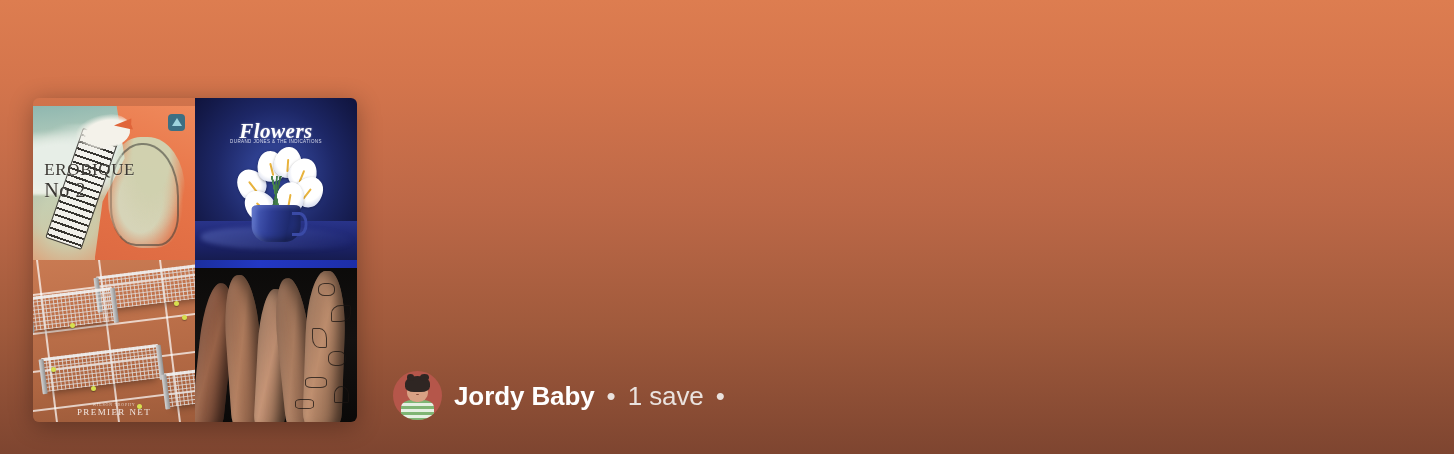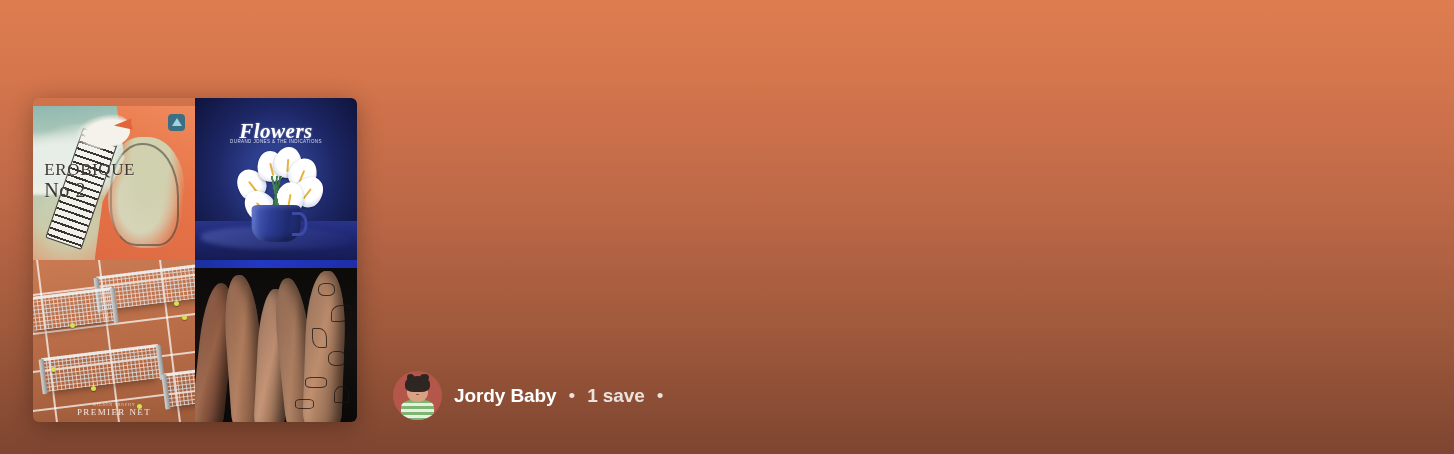--- a/index.html
+++ b/index.html
@@ -291,30 +291,30 @@
     font-weight:bold;
     line-height:.96;
     letter-spacing:-4px;
     margin:0 0 26px 0;
     white-space:nowrap;
   }
   .meta-row {
     display:flex;
     align-items:center;
     gap:12px;
-    font-size:19px;
+    font-size:26px;
     line-height:1;
   }
   .owner-name {
     color:#ffffff;
     font-weight:bold;
     letter-spacing:-.1px;
   }
   .meta-sep { color:#eae2de; font-weight:400; }
-  .meta-stat { color:#eae2de; font-weight:700; letter-spacing:-.1px; }
+  .meta-stat { color:#eae2de; font-weight:400; letter-spacing:-.1px; }
 
   
   .owner-avatar {
     position:relative;
     width:49px; height:49px;
     border-radius:50%;
     background:#b5564a;
     overflow:hidden;
     flex:0 0 auto;
   }

